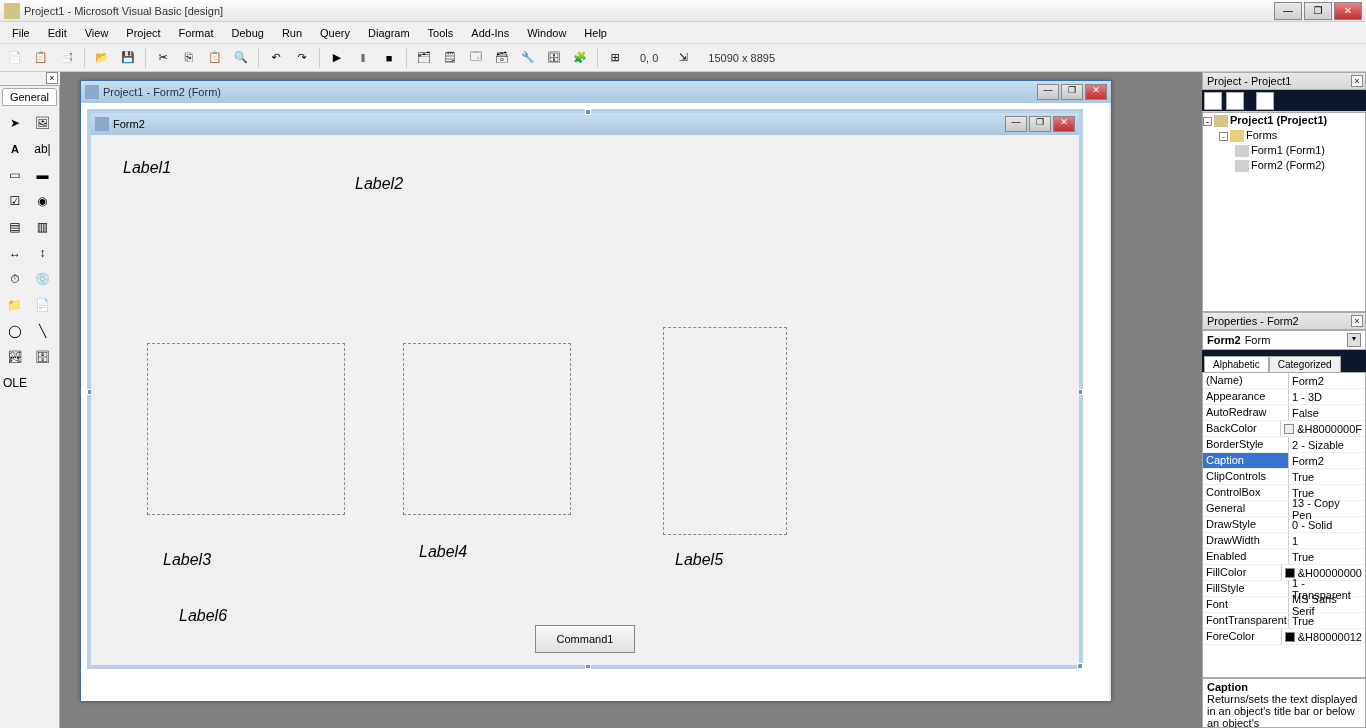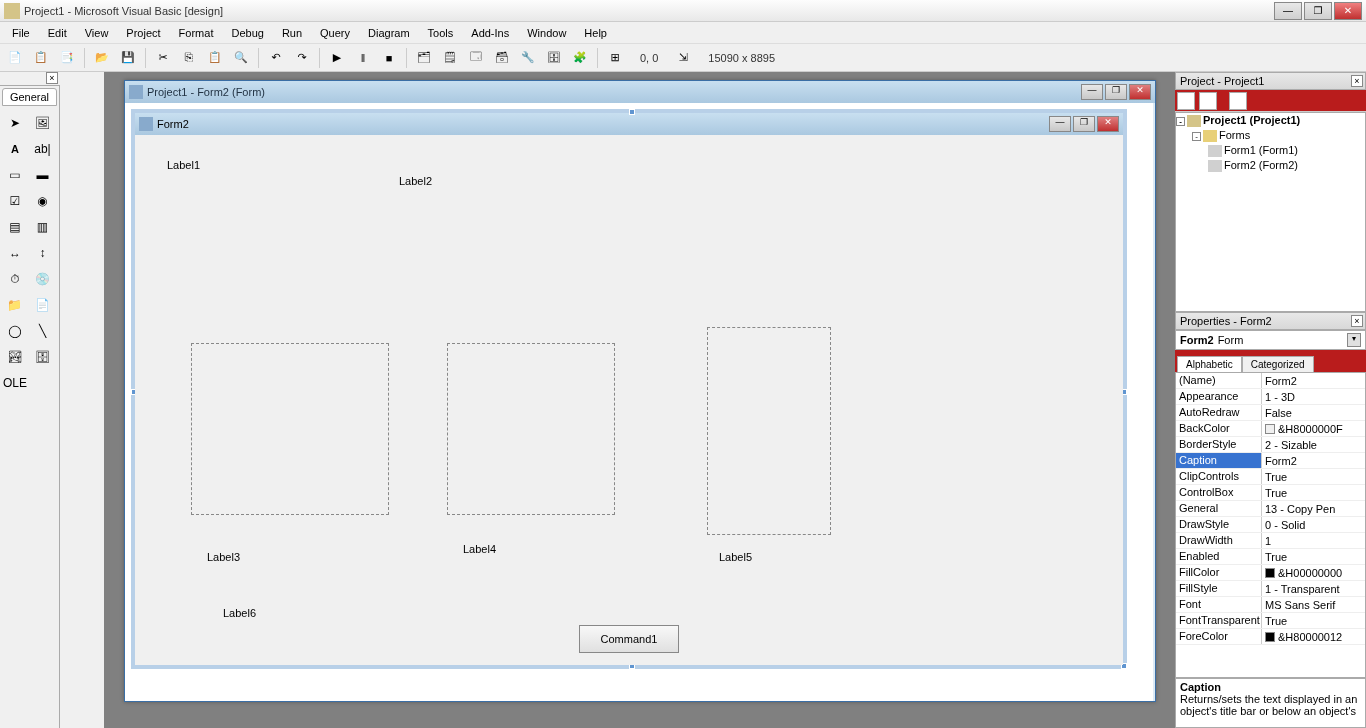--- a/index.html
+++ b/index.html
@@ -17,39 +17,39 @@
 .tsep { width: 1px; height: 20px; background: #ccc; margin: 0 2px; }
 .coord { padding: 0 10px; color: #333; }
 .main { display: flex; height: calc(728px - 72px); }
 .leftpanel { display: flex; }
 .closebar { width: 60px; height: 14px; background: #f0f0f0; border-bottom: 1px solid #aaa; position: relative; }
 .closebar .x { position: absolute; right: 2px; top: 0; width: 12px; height: 12px; font-size: 9px; text-align: center; border: 1px solid #888; background: #fff; }
 .toolbox { width: 60px; background: #f0f0f0; border-right: 1px solid #aaa; }
 .toolbox-tab { background: #fff; border: 1px solid #aaa; padding: 2px 4px; margin: 2px; text-align: center; border-radius: 3px 3px 0 0; }
 .toolbox-grid { display: grid; grid-template-columns: 1fr 1fr; gap: 4px; padding: 4px; }
 .toolitem { width: 22px; height: 22px; border: 1px solid transparent; display: flex; align-items: center; justify-content: center; font-size: 12px; }
-.mdi { flex: 1; background: #808080; position: relative; margin-left: 44px; }
+.mdi { flex: 1; background: #808080; position: relative; }
 .childwin { position: absolute; left: 20px; top: 8px; width: 1032px; height: 622px; background: #dceaf5; border: 1px solid #3a6ea5; box-shadow: 0 0 4px rgba(0,0,0,0.3); }
 .childtitle { height: 22px; background: linear-gradient(#c8dff0,#aac8e0); display: flex; align-items: center; padding: 0 4px; }
 .childtitle .icon { width: 14px; height: 14px; background: #88aacc; margin-right: 4px; }
 .childtitle .t { flex: 1; color: #223344; }
 .childbtns { display: flex; gap: 2px; }
 .childbtn { width: 22px; height: 16px; background: linear-gradient(#e8e8e8,#c8c8c8); border: 1px solid #888; font-size: 9px; text-align: center; }
 .childbtn.close { background: linear-gradient(#e08080,#c03030); color: #fff; }
 .designarea { position: relative; width: 1028px; height: 598px; overflow: scroll; background: #fff; }
 .formwin { position: absolute; left: 6px; top: 6px; width: 996px; height: 560px; border: 4px solid #b8d0e8; background: #f0f0f0; }
 .formtitle { height: 22px; background: linear-gradient(#c8dff0,#aac8e0); display: flex; align-items: center; padding: 0 4px; }
 .formtitle .icon { width: 14px; height: 14px; background: #88aacc; margin-right: 4px; }
 .formtitle .t { flex: 1; }
 .formbody { position: relative; height: calc(100% - 22px); background-image: radial-gradient(#888 0.5px, transparent 0.5px); background-size: 8px 8px; background-color: #f0f0f0; }
-.lbl { position: absolute; background: transparent; font-size: 11px; }
+.lbl { position: absolute; background: transparent; font-size: 16px; font-style: italic; }
 .imgbox { position: absolute; border: 1px dashed #888; }
 .cmdbtn { position: absolute; width: 100px; height: 28px; background: linear-gradient(#f8f8f8,#e0e0e0); border: 1px solid #888; text-align: center; line-height: 26px; }
 .handle { position: absolute; width: 6px; height: 6px; background: #6095d0; border: 1px solid #fff; }
-.rightpanel { width: 191px; background: #b91c1c; display: flex; flex-direction: column; }
+.rightpanel { width: 164px; background: #0f172a; display: flex; flex-direction: column; }
 .panetitle { height: 18px; background: linear-gradient(#e8e8e8,#d8d8d8); border: 1px solid #aaa; display: flex; align-items: center; padding: 0 4px; font-size: 10px; position: relative; }
 .panetitle .x { position: absolute; right: 2px; width: 12px; height: 12px; border: 1px solid #888; background: #fff; font-size: 9px; text-align: center; }
 .projtools { height: 22px; display: flex; align-items: center; padding: 2px; gap: 4px; border-bottom: 1px solid #ccc; }
 .projtools .pt { width: 18px; height: 18px; border: 1px solid #aaa; background: #fff; }
 .tree { flex: 0 0 200px; background: #fff; border: 1px solid #aaa; overflow: auto; }
 .treenode { padding: 1px 0; white-space: nowrap; }
 .treenode .exp { display: inline-block; width: 9px; height: 9px; border: 1px solid #888; text-align: center; line-height: 7px; font-size: 8px; margin-right: 2px; }
 .treenode .ic { display: inline-block; width: 14px; height: 12px; background: #d4c488; margin-right: 2px; vertical-align: middle; }
 .treenode.bold { font-weight: bold; }
 .treenode.indent1 { padding-left: 16px; }

